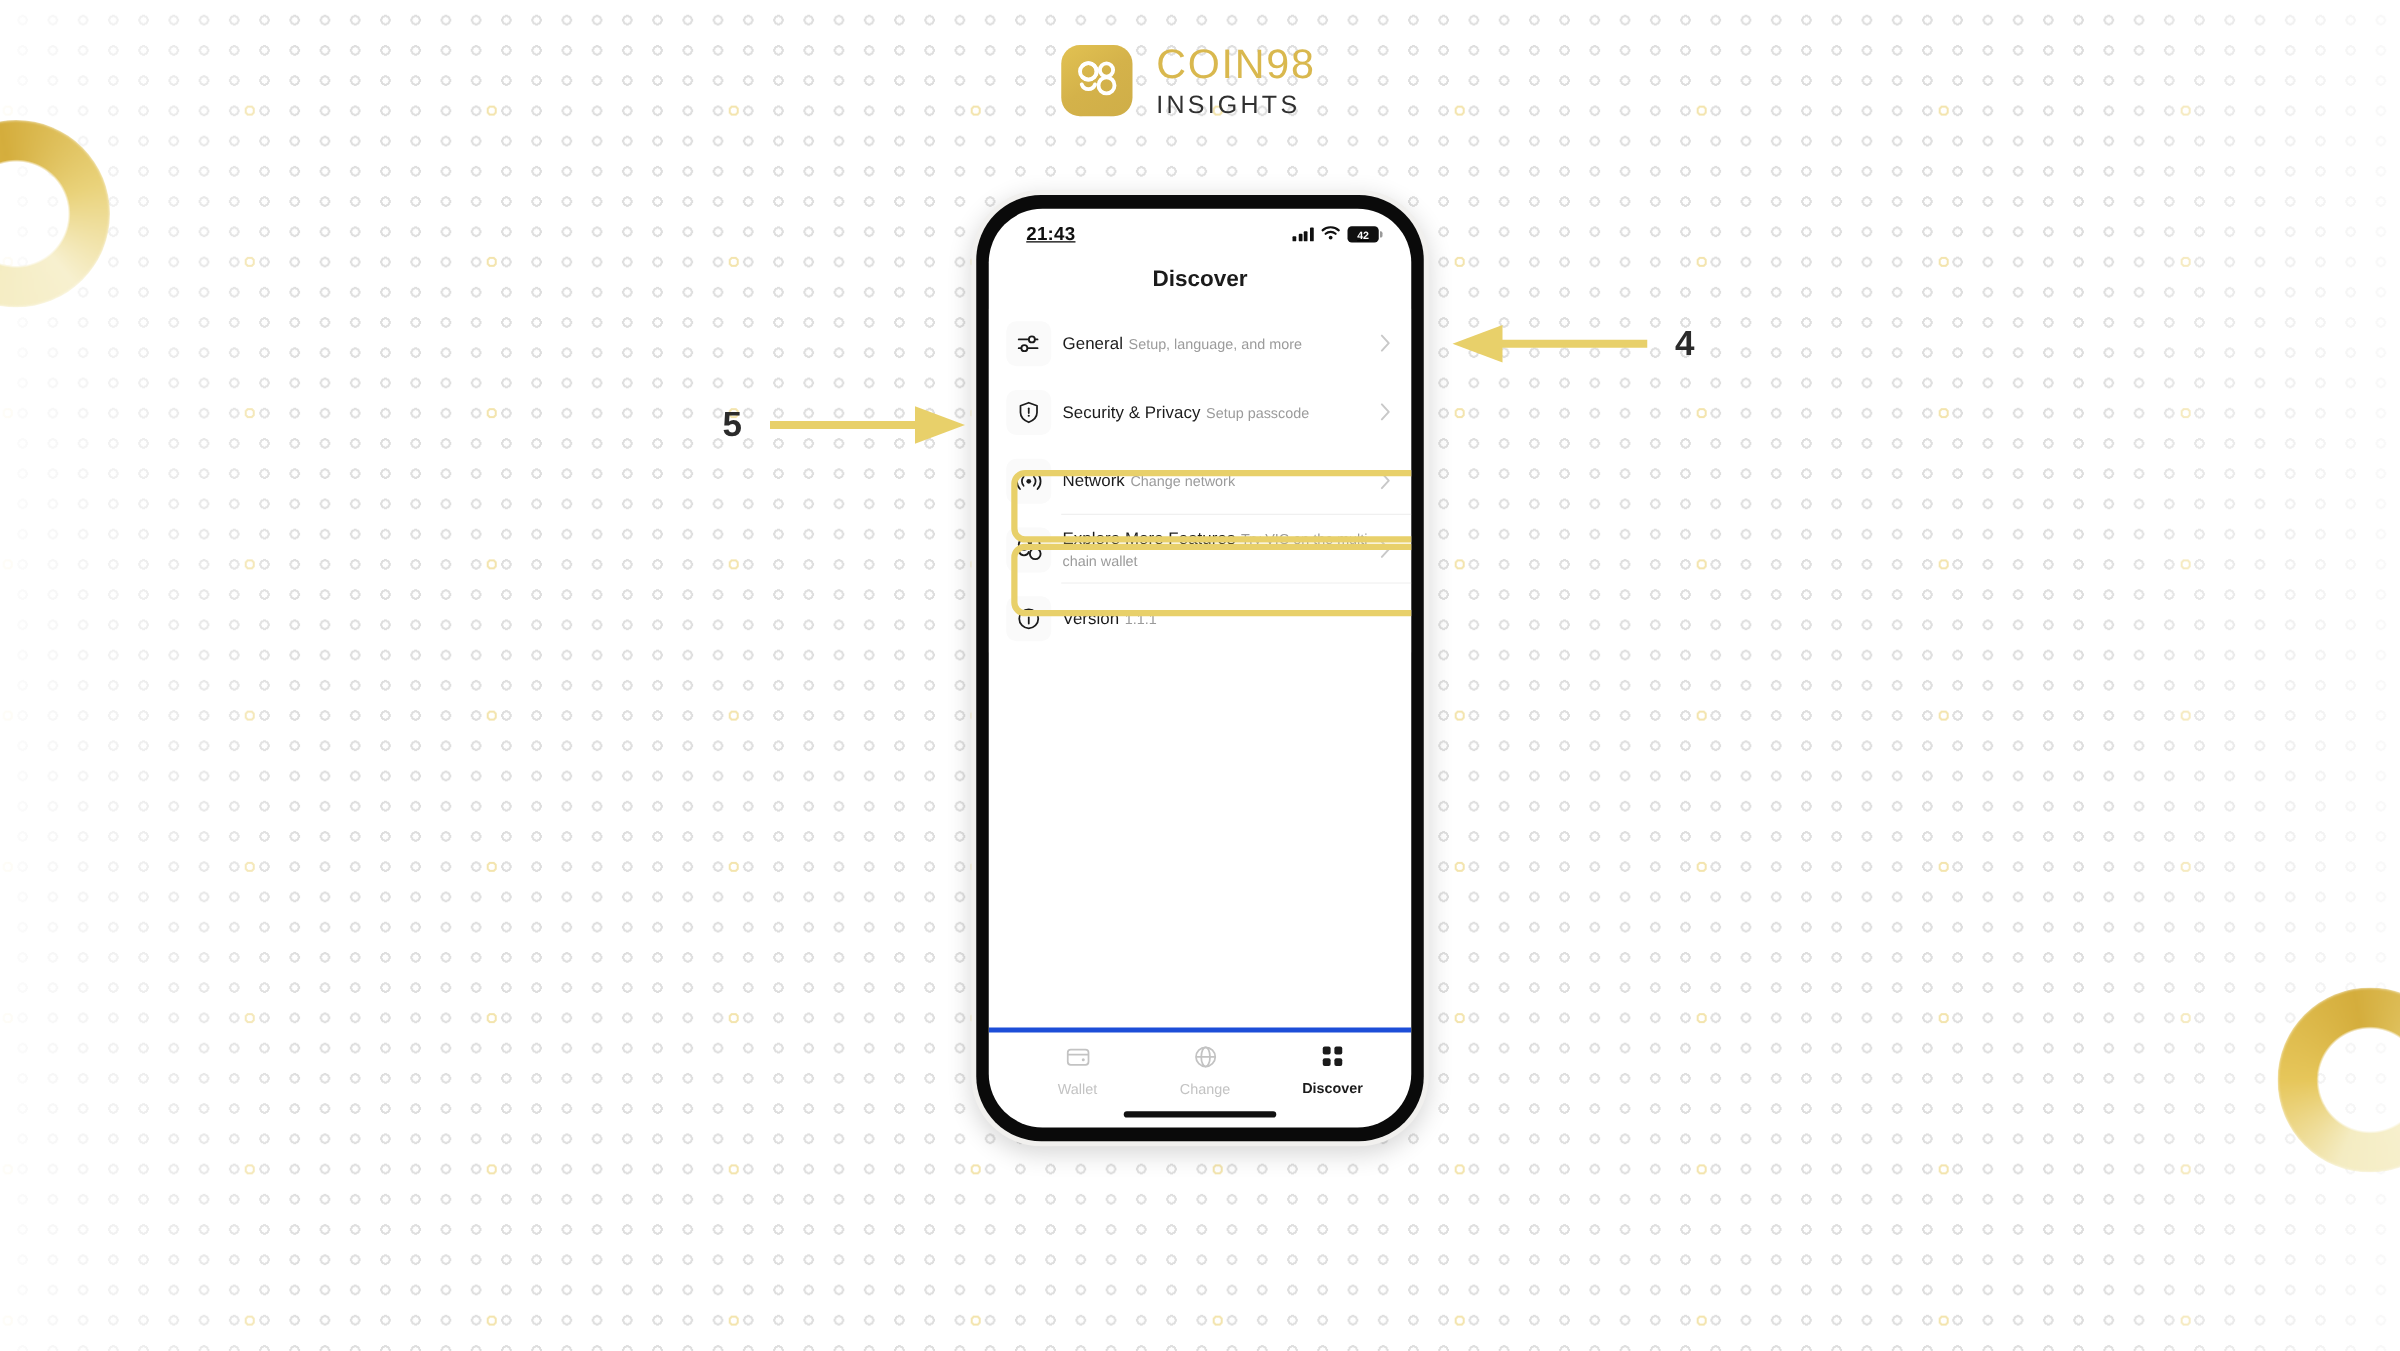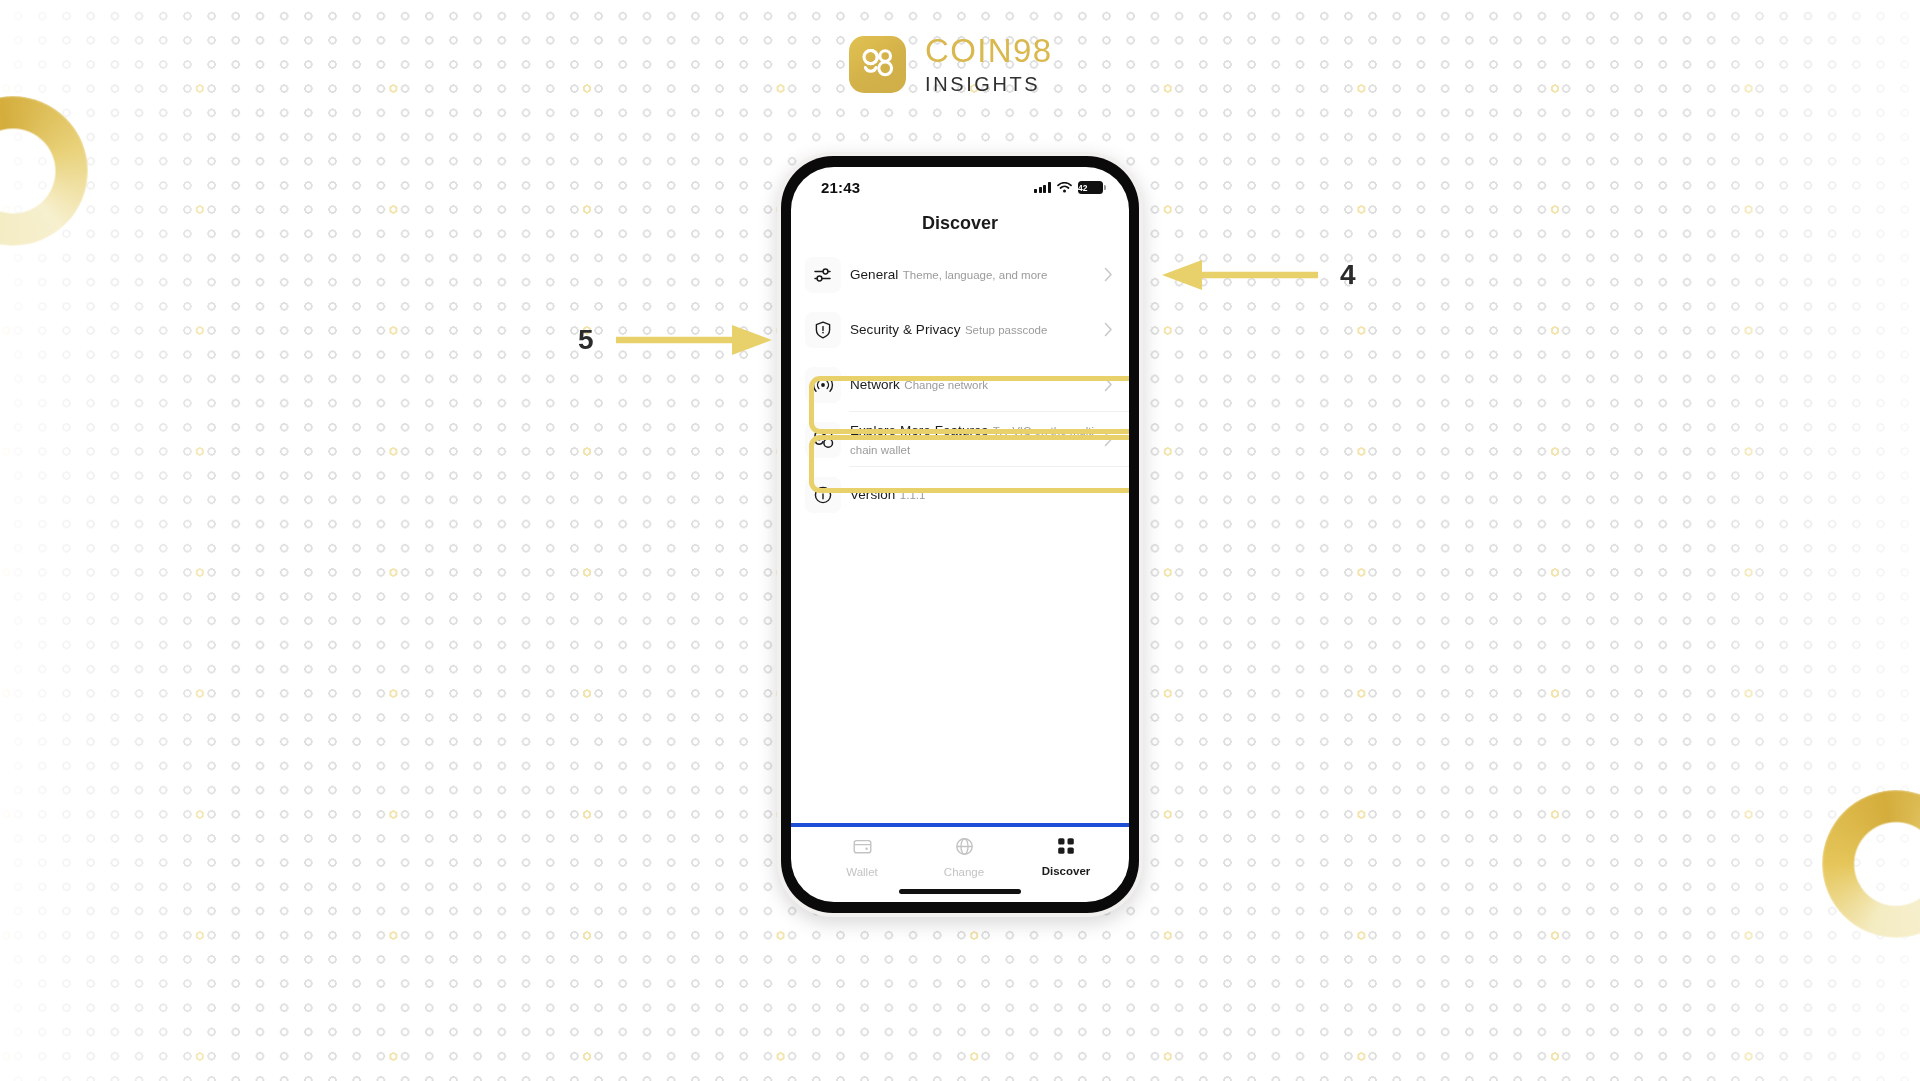--- a/index.html
+++ b/index.html
@@ -111,33 +111,34 @@
     overflow: hidden;
     position: relative;
     display: flex; flex-direction: column;
   }
 
   
   #status-bar {
     height: 36px; flex: 0 0 36px;
     display: flex; align-items: center; justify-content: space-between;
     padding: 5px 26px 0 30px;
+    text-decoration: underline;
   }
   #status-time { font-size: 15px; font-weight: 700; color: #101010; letter-spacing: 0.2px; }
   #status-right { display: flex; align-items: center; gap: 6px; }
   .sig-bars { display: flex; align-items: flex-end; gap: 1.6px; height: 11px; }
   .sig-bars i { display: block; width: 3px; background: #101010; border-radius: 0.7px; }
   .sig-bars i:nth-child(1){ height: 4px; }
   .sig-bars i:nth-child(2){ height: 6px; }
   .sig-bars i:nth-child(3){ height: 8px; }
   .sig-bars i:nth-child(4){ height: 11px; }
   #battery {
     position: relative; width: 25px; height: 13px;
     border-radius: 3.5px; background: #101010;
-    display: flex; align-items: center; justify-content: flex-start;
+    display: flex; align-items: center; justify-content: center;
   }
   #battery::after {
     content: ""; position: absolute; right: -3px; top: 4px;
     width: 2px; height: 5px; border-radius: 0 1.5px 1.5px 0; background: #9a9a9a;
   }
   #battery-text { font-size: 8.5px; font-weight: 700; color: #ffffff; }
 
   
   #nav-title {
     flex: 0 0 40px;
@@ -282,21 +283,21 @@
             <span class="row-icon">
               <svg width="20" height="20" viewBox="0 0 20 20" aria-hidden="true">
                 <line x1="2" y1="6.5" x2="17" y2="6.5" stroke="#1b1b1b" stroke-width="1.5" stroke-linecap="round"></line>
                 <line x1="2" y1="13.5" x2="17" y2="13.5" stroke="#1b1b1b" stroke-width="1.5" stroke-linecap="round"></line>
                 <circle cx="12.5" cy="6.5" r="2.4" fill="#ffffff" stroke="#1b1b1b" stroke-width="1.5"></circle>
                 <circle cx="6.5" cy="13.5" r="2.4" fill="#ffffff" stroke="#1b1b1b" stroke-width="1.5"></circle>
               </svg>
             </span>
             <span class="row-text">
               <span class="row-title">General</span>
-              <span class="row-sub">Theme, language, and more</span>
+              <span class="row-sub">Setup, language, and more</span>
             </span>
             <span class="row-chevron">
               <svg width="9" height="15" viewBox="0 0 9 15" aria-hidden="true">
                 <path d="M1.5 1.5 L7 7.5 L1.5 13.5" fill="none" stroke="#c9c9c9" stroke-width="1.6" stroke-linecap="round" stroke-linejoin="round"></path>
               </svg>
             </span>
           </div>
 
           <div class="row">
             <span class="row-icon">

